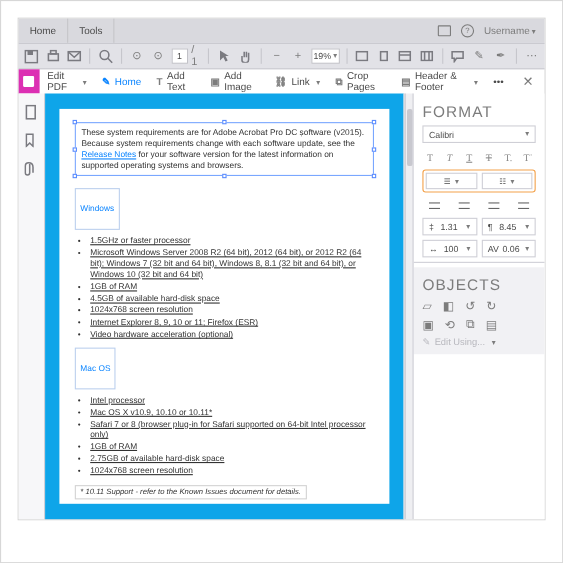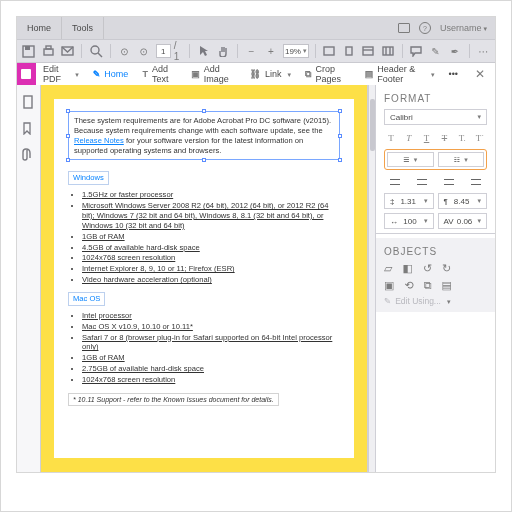--- a/index.html
+++ b/index.html
@@ -45,39 +45,39 @@
   .editbar .seg { padding:0 7px; height:22px; display:flex; align-items:center; gap:4px; }
   .editbar .seg .glyph { color:var(--muted); font-weight:bold; }
   .editbar .accent { color:var(--accent); }
   .editbar .closex { margin-left:auto; padding:0 10px; color:var(--muted); font-size:12px; }
 
   
   .main { flex:1; display:flex; min-height:0; }
   .leftrail { width:24px; background:#f7f7f9; border-right:1px solid var(--border); display:flex; flex-direction:column; align-items:center; padding-top:10px; gap:12px; color:var(--muted); }
   .leftrail .ic{width:14px;height:14px;}
 
-  .docarea { flex:1; overflow:auto; background:#fde047; display:flex; justify-content:center; padding:14px 6px; }
+  .docarea { flex:1; overflow:auto; background:#0ea5e9; display:flex; justify-content:center; padding:14px 6px; }
   .page { width:300px; background:#fff; padding:12px 14px 16px; font-size:7.6px; color:#333; line-height:1.3; }
   .selbox { border:1px solid #7aa7ff; padding:4px 5px; position:relative; margin-bottom:6px; }
   .selbox .h { width:4px; height:4px; background:#fff; border:1px solid #5a8cff; position:absolute; }
   .selbox .h.tl{top:-3px;left:-3px}.selbox .h.tm{top:-3px;left:calc(50% - 2px)}.selbox .h.tr{top:-3px;right:-3px}
   .selbox .h.ml{top:calc(50% - 2px);left:-3px}.selbox .h.mr{top:calc(50% - 2px);right:-3px}
   .selbox .h.bl{bottom:-3px;left:-3px}.selbox .h.bm{bottom:-3px;left:calc(50% - 2px)}.selbox .h.br{bottom:-3px;right:-3px}
   .link { color:var(--accent); text-decoration:underline; }
-  .hbox { border:1px solid #bcd0ee; display:inline-block; padding:1px 4px; color:var(--accent); margin:5px 0 3px; }
+  .hbox { border:1px solid #bcd0ee; display:inline-block; padding:13px 4px; color:var(--accent); margin:5px 0 3px; }
   ul.req { margin:2px 0 2px 14px; padding:0; }
   ul.req li{margin:1px 0;text-decoration:underline;}
   .foot { border:1px solid #d3d3d3; display:inline-block; padding:1px 4px; font-style:italic; margin-top:6px; font-size:7px; }
 
   
   .rpanel { width:128px; background:#fff; border-left:1px solid var(--border); display:flex; }
   .rpanel .scroll { width:8px; background:#efeff2; border-left:1px solid var(--border); border-right:1px solid var(--border); position:relative; }
   .rpanel .scroll .thumb{position:absolute;top:14px;left:1px;width:5px;height:52px;background:#c8c8cf;border-radius:2px;}
   .rpanel .body { flex:1; padding:6px 8px 0; font-size:8.5px; color:var(--txt); }
-  .sect-title { font-size:10px; letter-spacing:1px; color:var(--muted); margin:2px 0 5px; }
+  .sect-title { font-size:14px; letter-spacing:1px; color:var(--muted); margin:2px 0 5px; }
   .field { border:1px solid var(--border); background:#fff; height:16px; display:flex; align-items:center; justify-content:space-between; padding:0 5px; font-size:8px; color:var(--txt); margin-bottom:5px; }
   .row { display:flex; align-items:center; gap:5px; margin-bottom:5px; }
   .swatch { width:14px; height:14px; background:#000; border:1px solid var(--border); }
   .tt-row { display:flex; gap:4px; margin-bottom:4px; }
   .tbtn { flex:1; height:15px; display:flex; align-items:center; justify-content:center; font-size:9px; color:#8a8a8a; font-family:Georgia,serif; }
   .listgroup { border:1.5px solid var(--orange); border-radius:3px; display:flex; margin-bottom:5px; }
   .listbtn { flex:1; height:15px; border:1px solid var(--border); margin:2px; display:flex; align-items:center; justify-content:center; gap:2px; font-size:7px; color:var(--txt); }
   .align-row{display:flex;gap:4px;margin-bottom:5px;}
   .alignbtn{flex:1;height:13px;display:flex;align-items:center;justify-content:center;}
   .alignbtn span{display:inline-block;width:10px;border-top:1px solid #666;border-bottom:1px solid #666;height:6px;position:relative;}

